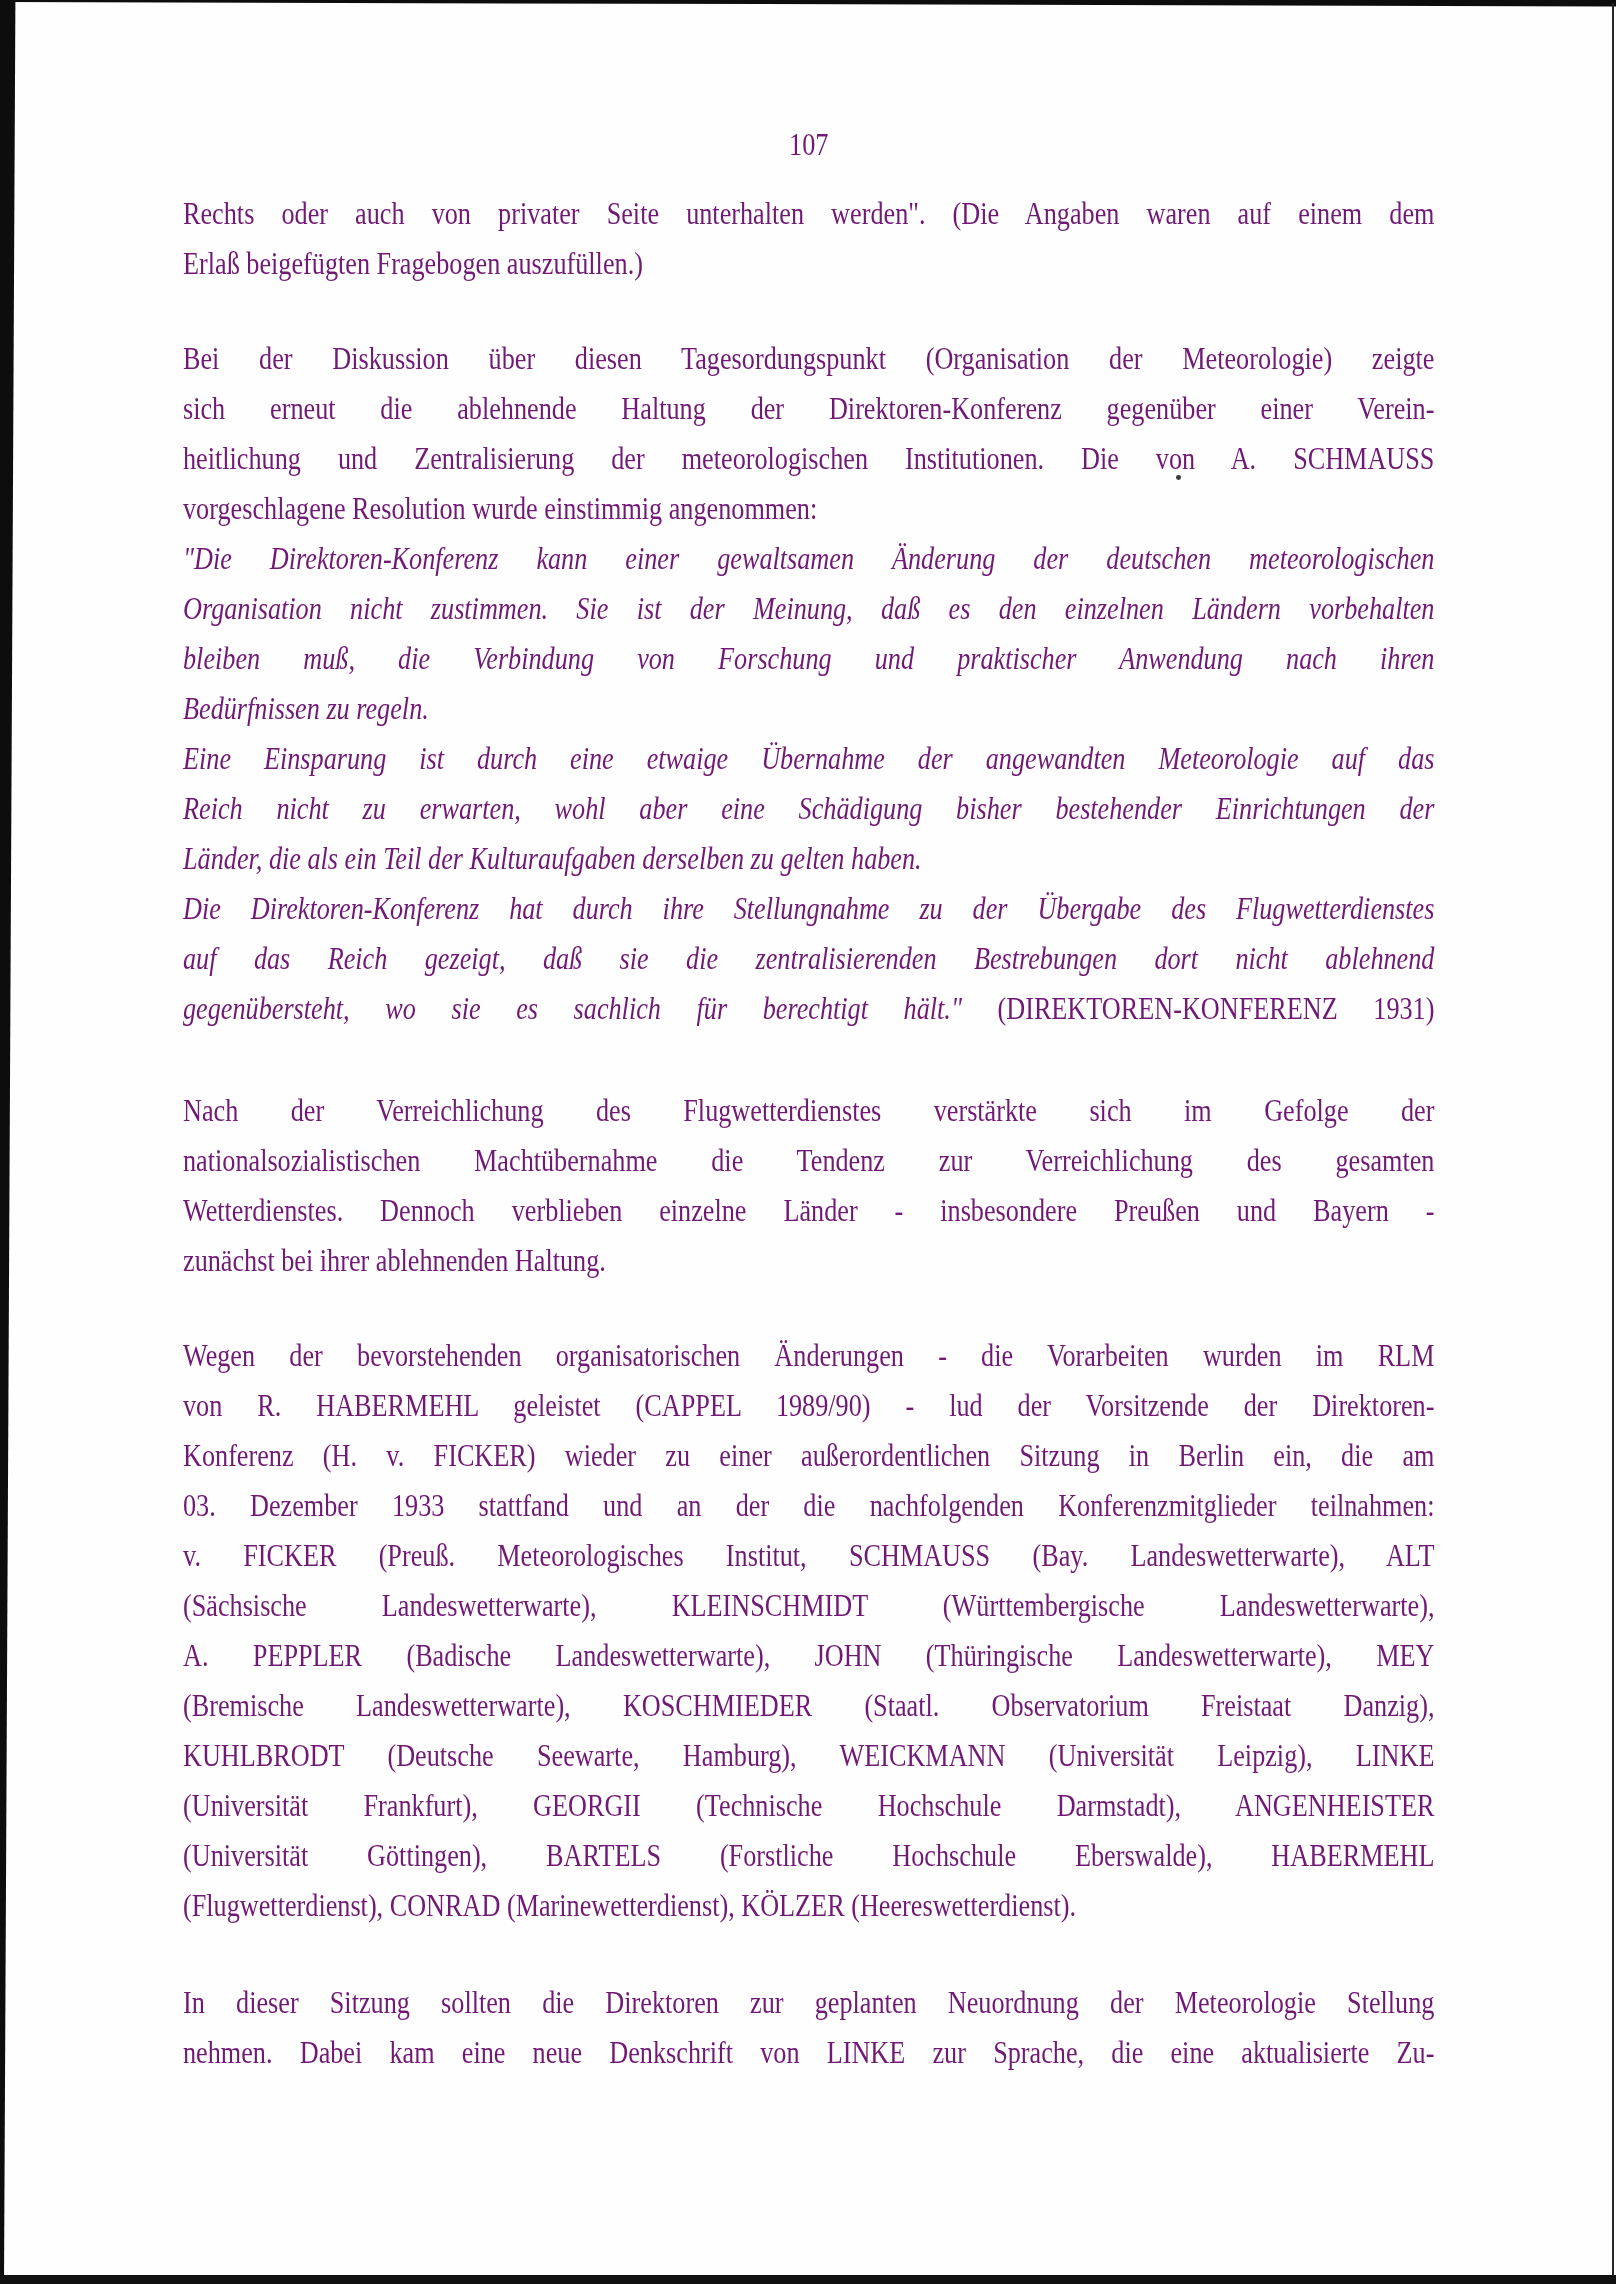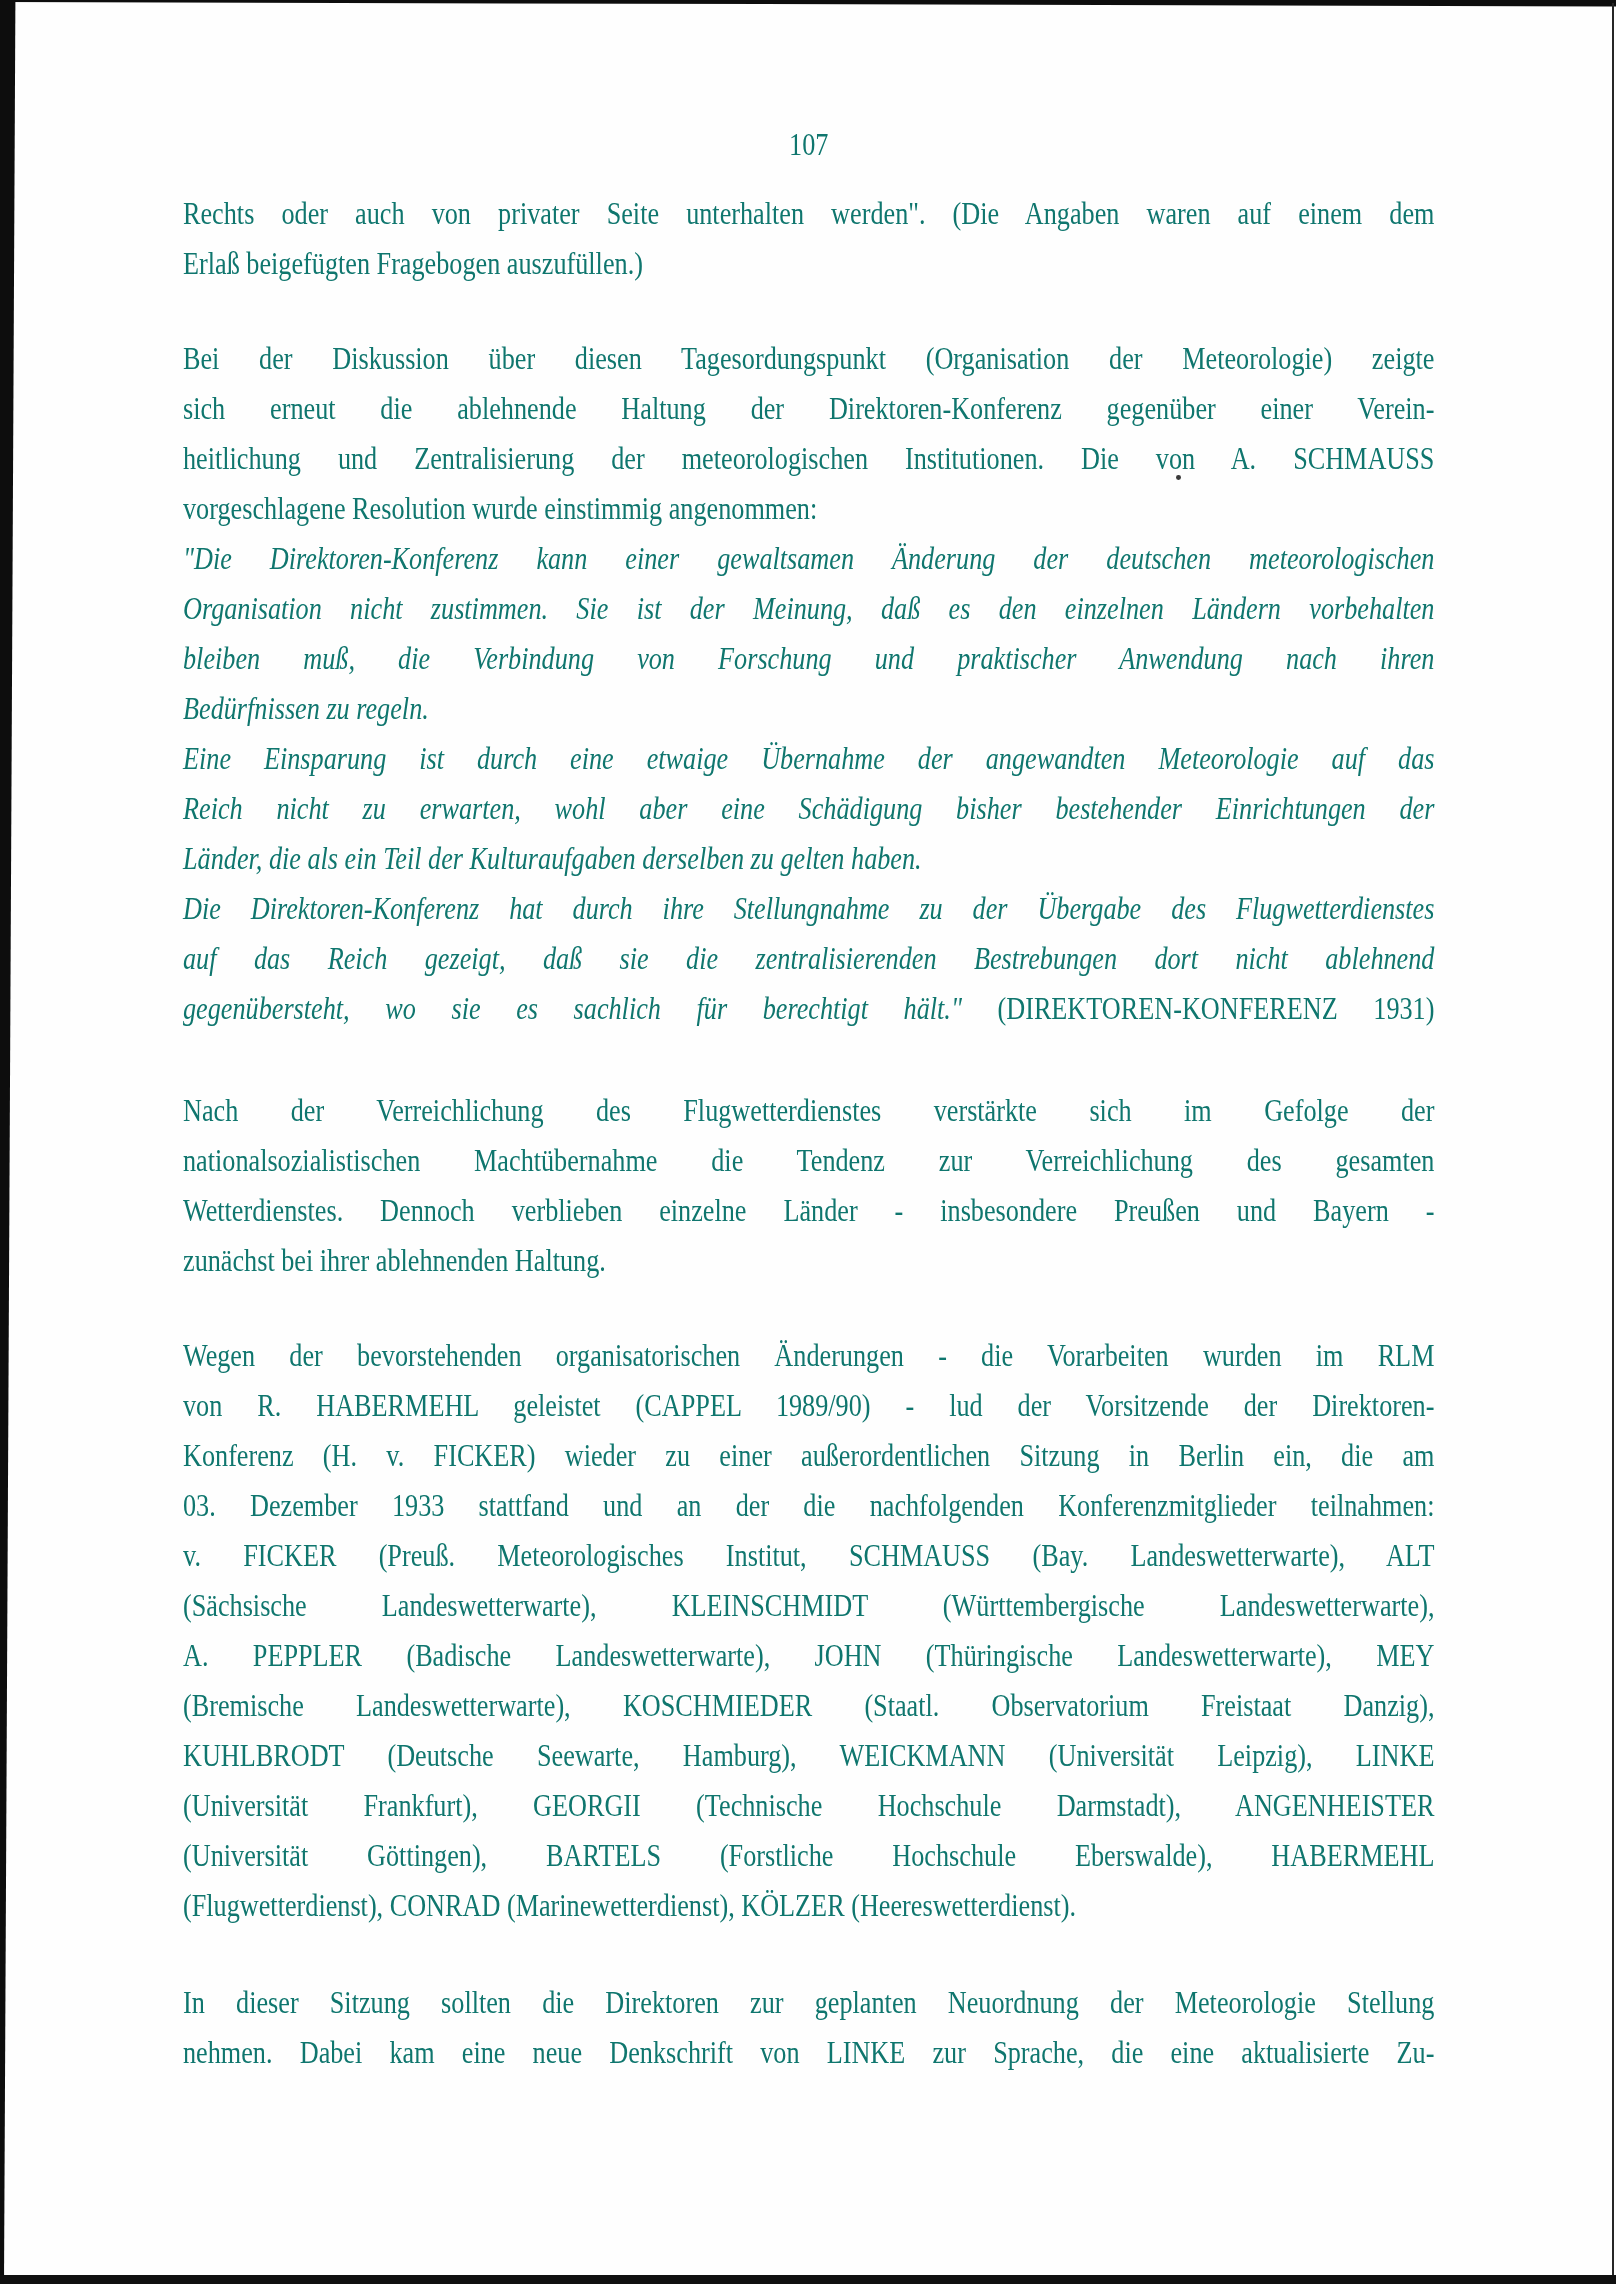--- a/index.html
+++ b/index.html
@@ -7,21 +7,21 @@
     padding: 0;
     background: #ffffff;
   }
   .page {
     position: relative;
     width: 1616px;
     height: 2284px;
     background: #fefefe;
     overflow: hidden;
     font-family: "Liberation Serif", "DejaVu Serif", serif;
-    color: #0f766e;
+    color: #701a75;
   }
   
   .scan-bar-left {
     position: absolute;
     left: 0; top: 0;
     width: 16px; height: 100%;
     background: #0d0d0d;
     clip-path: polygon(0 0, 15.4px 0, 4px 100%, 0 100%);
   }
   .scan-bar-top {

